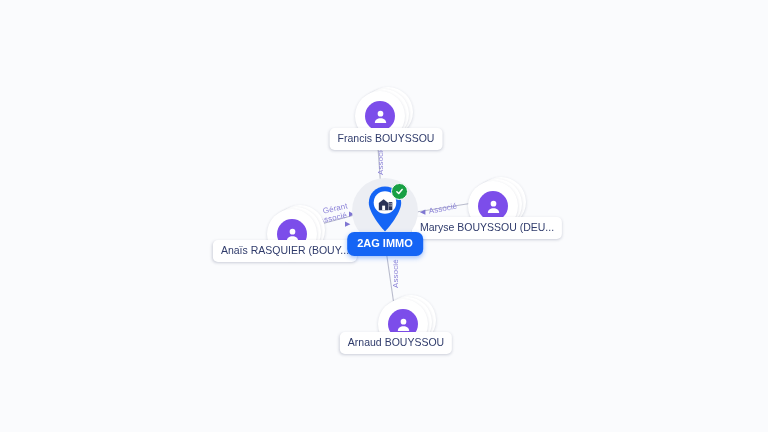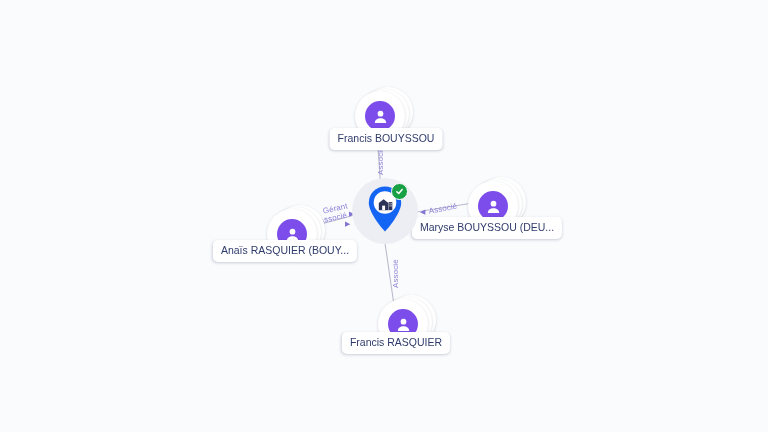--- a/index.html
+++ b/index.html
@@ -217,21 +217,21 @@
     <div class="stack-card c3"></div>
     <div class="stack-card c2"></div>
     <div class="stack-card c1"></div>
     <div class="avatar-disc">
       <svg width="17" height="17" viewBox="0 0 24 24" fill="#ffffff">
         <circle cx="12" cy="8" r="4"></circle>
         <path d="M4 21c0-4.2 3.6-6.5 8-6.5s8 2.3 8 6.5z"></path>
       </svg>
     </div>
   </div>
-  <div class="node-label" style="left:396px; top:332px;">Francis RASQUIER</div>
+  <div class="node-label" style="left:396px; top:332px;">Arnaud BOUYSSOU</div>
 
   <div class="person-node" style="left:267px; top:209px;">
     <div class="stack-card c3"></div>
     <div class="stack-card c2"></div>
     <div class="stack-card c1"></div>
     <div class="avatar-disc">
       <svg width="17" height="17" viewBox="0 0 24 24" fill="#ffffff">
         <circle cx="12" cy="8" r="4"></circle>
         <path d="M4 21c0-4.2 3.6-6.5 8-6.5s8 2.3 8 6.5z"></path>
       </svg>
@@ -256,14 +256,15 @@
         <rect x="18.8" y="12.0" width="1.3" height="1.5" fill="#ffffff"></rect>
         <rect x="6.1" y="12.4" width="4.3" height="6.6" fill="#ffffff"></rect>
       </svg>
     </div>
     <div class="verified-badge">
       <svg width="9" height="9" viewBox="0 0 24 24" fill="none" stroke="#ffffff" stroke-width="4" stroke-linecap="round" stroke-linejoin="round">
         <path d="M5 12.5 L10 17.5 L19 6.5"></path>
       </svg>
     </div>
   </div>
+  <div class="node-label company" style="left:385px; top:232px;">2AG IMMO</div>
 
 </div>
 
 </body></html>

